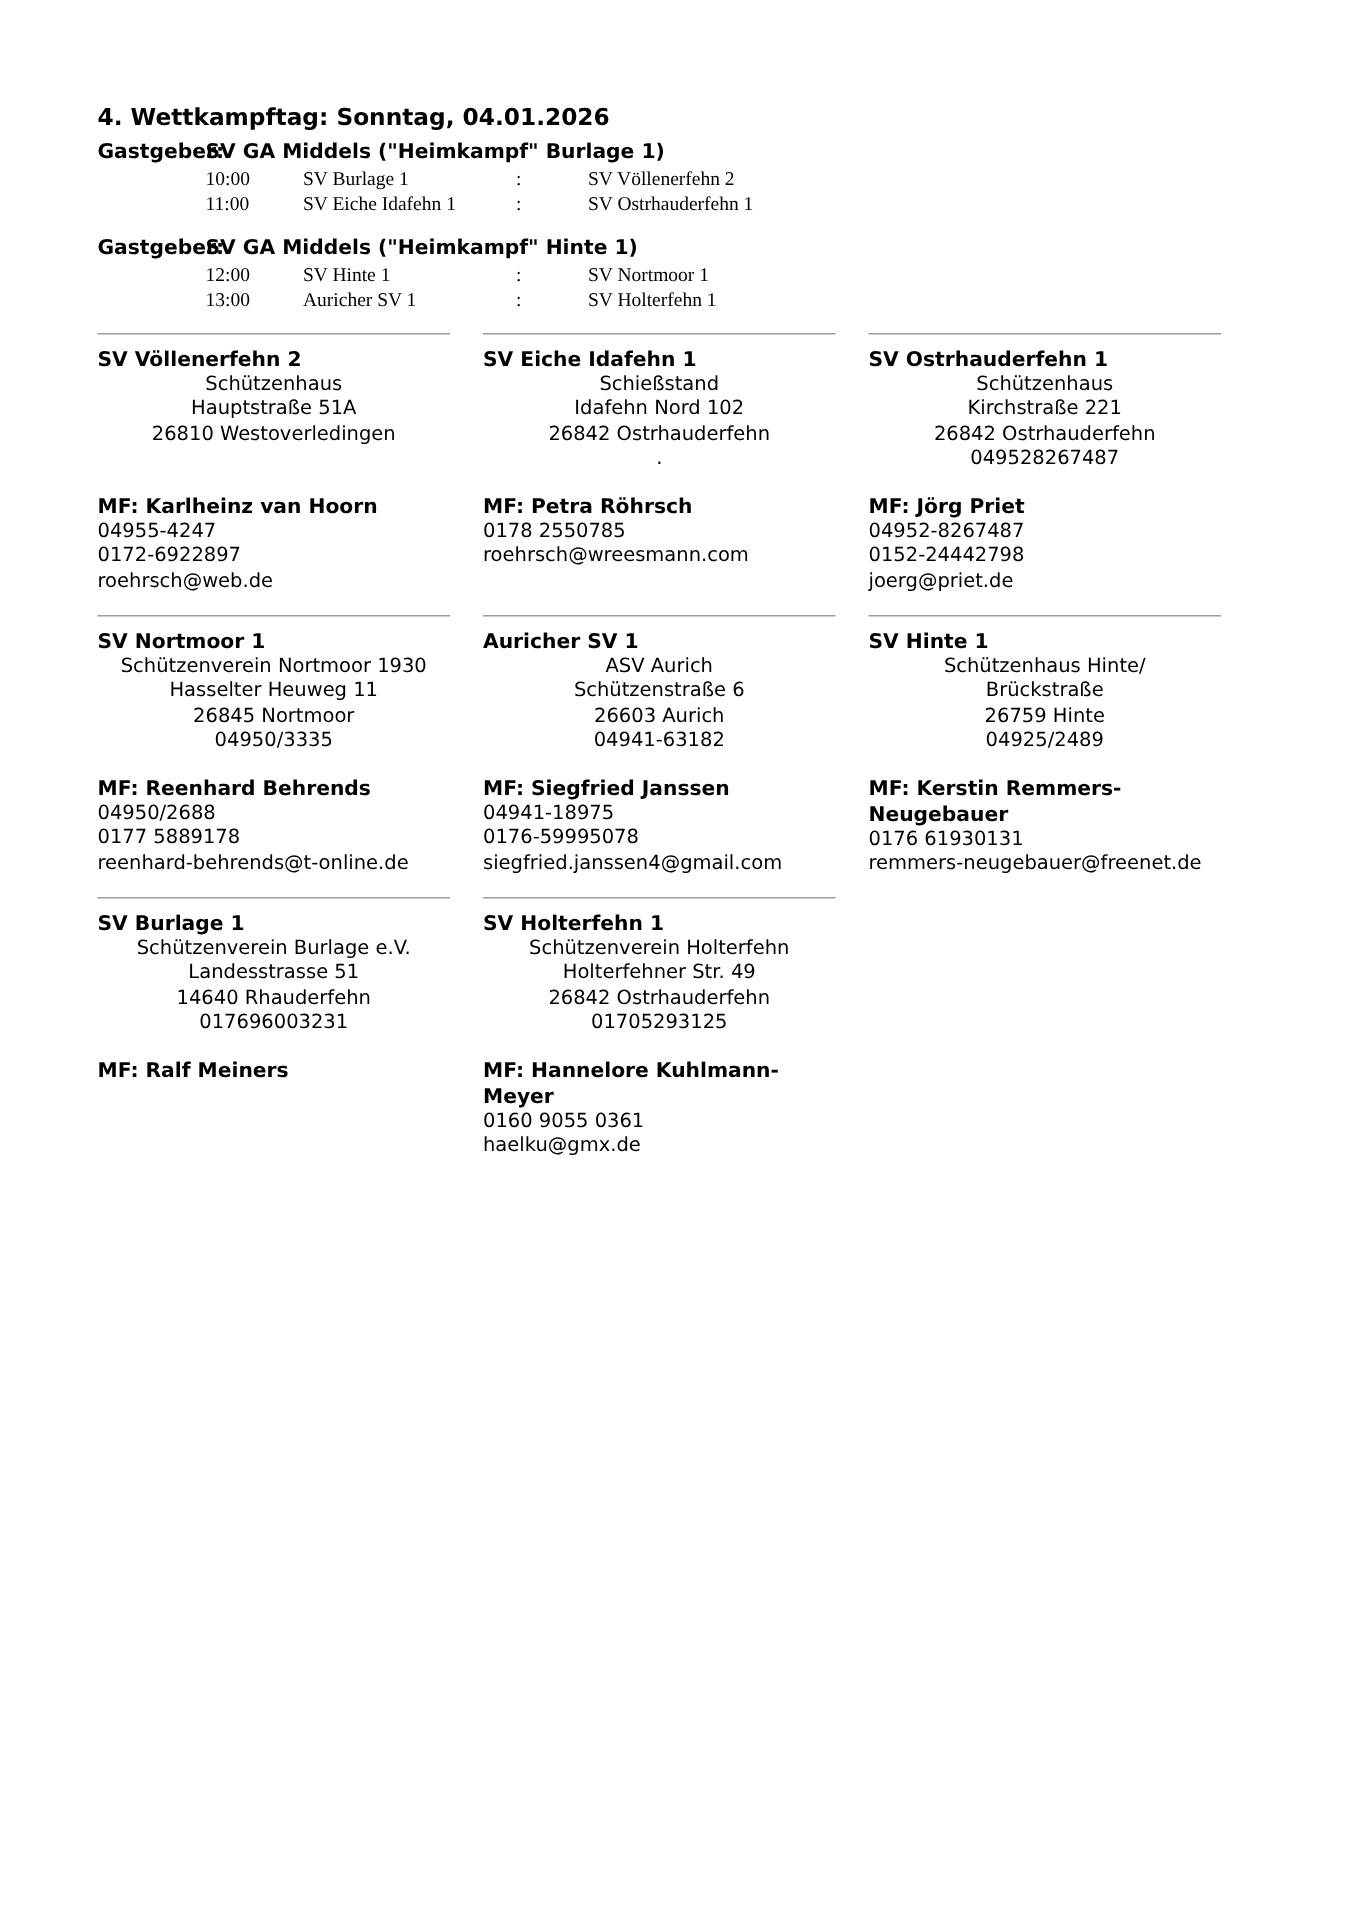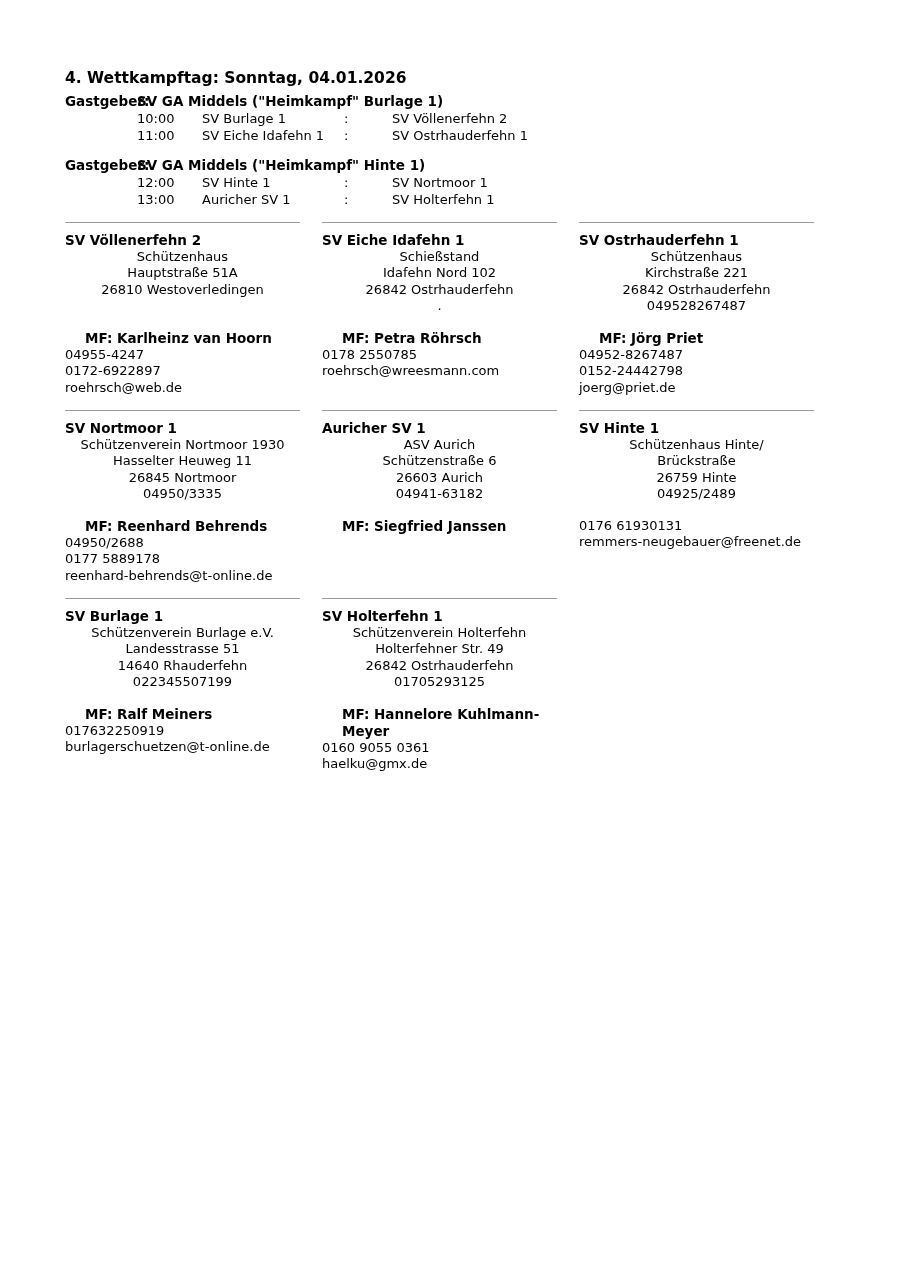--- a/index.html
+++ b/index.html
@@ -19,40 +19,40 @@
 
   .host-block { margin-bottom: 12px; }
   .host-line {
     display: flex; font-weight: bold;
     font-size: 13.5px; line-height: 17px;
   }
   .host-label { width: 72px; flex: 0 0 72px; }
   .match-row {
     display: grid;
     grid-template-columns: 72px 65px 142px 48px auto;
-    font-size: 13px; line-height: 17.3px;
+    font-size: 13px; line-height: 17.3px; font-family: Liberation Serif, serif;
   }
   .match-row .cell-pad { }
 
   .clubs {
     margin-top: 14px;
     display: grid;
     grid-template-columns: repeat(3, 235px);
     column-gap: 22px;
   }
   .club-cell {
     border-top: 1px solid #9b9b9b;
     padding-top: 9px;
     height: 178px;
     box-sizing: content-box;
   }
   .club-cell.empty { border-top: none; }
   .club-name { font-size: 13.5px; font-weight: bold; line-height: 17px; }
   .club-address { height: 81px; font-size: 13px; line-height: 16.2px; text-align: center; }
-  .mf-name { font-size: 13.5px; font-weight: bold; line-height: 17px; margin-left: 20px; }
+  .mf-name { font-size: 13.5px; font-weight: bold; line-height: 17px; }
   .club-contact { font-size: 13px; line-height: 16.2px; }
   .line { display: block; }
 </style>
 </head>
 <body>
 
 <div class="page">
 
   <div class="doc-heading">4. Wettkampftag: Sonntag, 04.01.2026</div>
 
@@ -166,51 +166,52 @@
 
     <div class="club-cell">
       <div class="club-name">Auricher SV 1</div>
       <div class="club-address">
         <span class="line">ASV Aurich</span>
         <span class="line">Schützenstraße 6</span>
         <span class="line">26603 Aurich</span>
         <span class="line">04941-63182</span>
       </div>
       <div class="mf-name">MF: Siegfried Janssen</div>
+      <div class="club-contact">
+        <span class="line">04941-18975</span>
+        <span class="line">0176-59995078</span>
+        <span class="line">siegfried.janssen4@gmail.com</span>
+      </div>
     </div>
 
     <div class="club-cell">
       <div class="club-name">SV Hinte 1</div>
       <div class="club-address">
         <span class="line">Schützenhaus Hinte/</span>
         <span class="line">Brückstraße</span>
         <span class="line">26759 Hinte</span>
         <span class="line">04925/2489</span>
       </div>
+      <div class="mf-name">MF: Kerstin Remmers-Neugebauer</div>
       <div class="club-contact">
         <span class="line">0176 61930131</span>
         <span class="line">remmers-neugebauer@freenet.de</span>
         <span class="line"></span>
       </div>
     </div>
 
     <div class="club-cell">
       <div class="club-name">SV Burlage 1</div>
       <div class="club-address">
         <span class="line">Schützenverein Burlage e.V.</span>
         <span class="line">Landesstrasse 51</span>
         <span class="line">14640 Rhauderfehn</span>
-        <span class="line">022345507199</span>
+        <span class="line">017696003231</span>
       </div>
       <div class="mf-name">MF: Ralf Meiners</div>
-      <div class="club-contact">
-        <span class="line">017632250919</span>
-        <span class="line">burlagerschuetzen@t-online.de</span>
-        <span class="line"></span>
-      </div>
     </div>
 
     <div class="club-cell">
       <div class="club-name">SV Holterfehn 1</div>
       <div class="club-address">
         <span class="line">Schützenverein Holterfehn</span>
         <span class="line">Holterfehner Str. 49</span>
         <span class="line">26842 Ostrhauderfehn</span>
         <span class="line">01705293125</span>
       </div>

